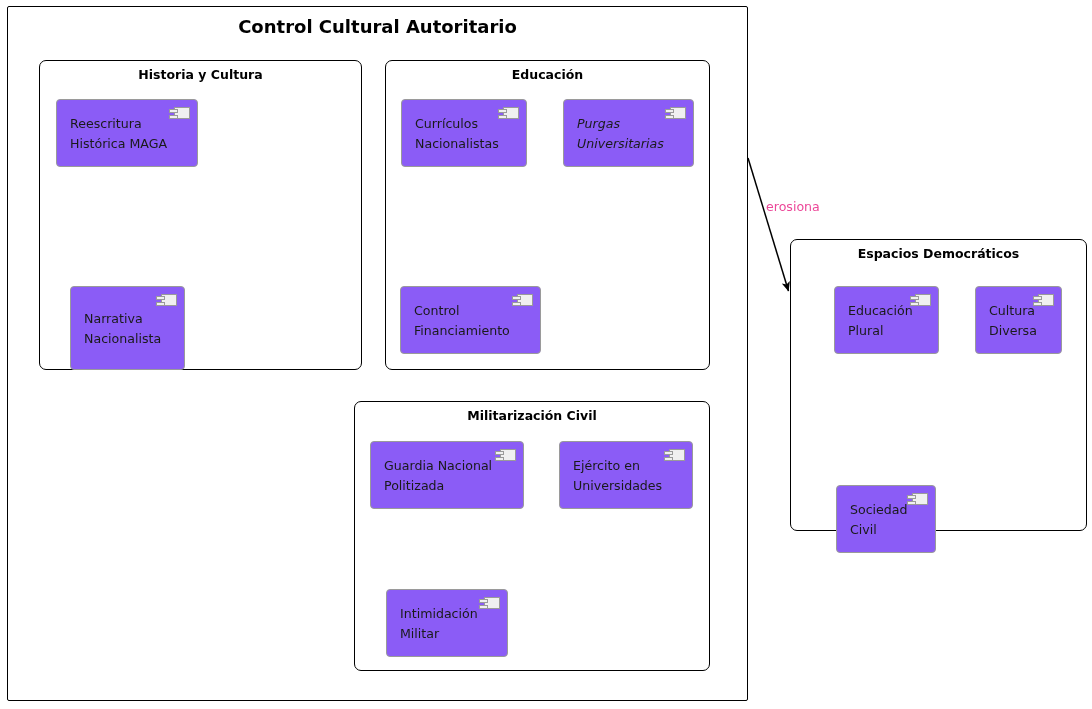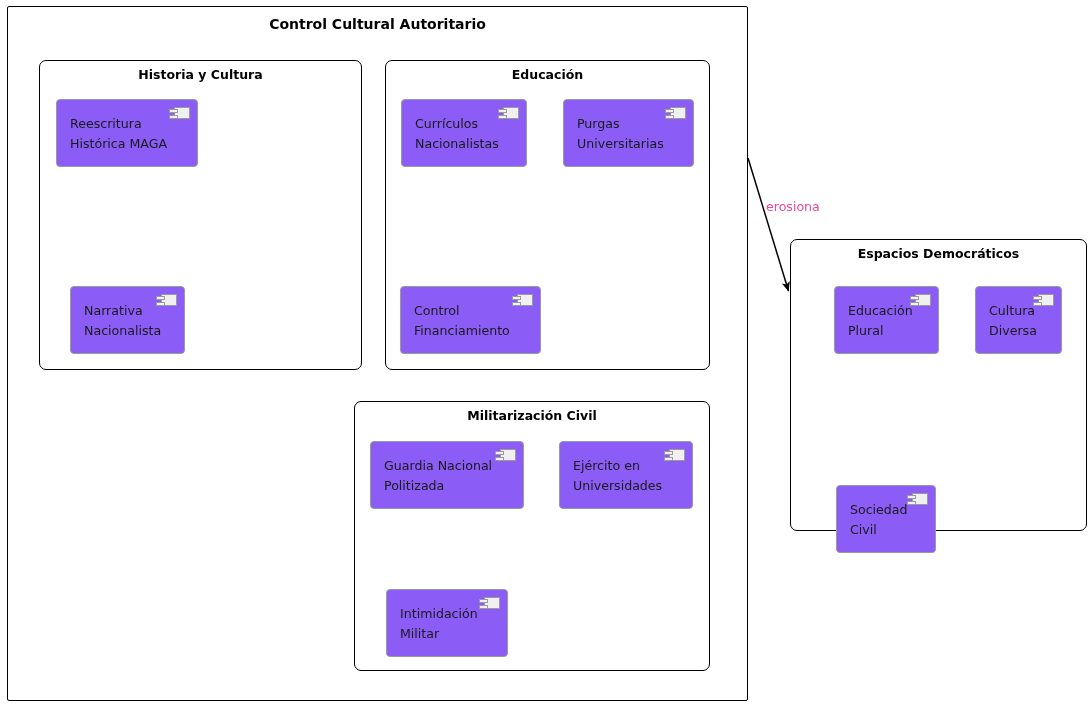--- a/index.html
+++ b/index.html
@@ -28,21 +28,21 @@
 
   .pkg-title {
     position: absolute;
     left: 0;
     right: 0;
     text-align: center;
     font-weight: bold;
     color: #000000;
     white-space: nowrap;
   }
-  .outer > .pkg-title { top: 9px;  font-size: 14px; }
+  .outer > .pkg-title { top: 9px;  font-size: 18px; }
   .grp   > .pkg-title { top: 6px;  font-size: 12.5px; }
 
   
   .component {
     position: absolute;
     box-sizing: border-box;
     background: #8b5cf6;
     border: 1px solid #9a9a9a;
     border-radius: 4px;
   }
@@ -119,21 +119,21 @@
     <span class="comp-icon">
       <span class="body"></span>
         <span class="tab t1"></span>
         <span class="tab t2"></span>
     </span>
     <span class="component-label">Reescritura
 Histórica MAGA</span>
   </div>
 
 
-  <div class="component" style="left:70px; top:286px; width:115px; height:68px;">
+  <div class="component" style="left:70px; top:286px; width:115px; height:84px;">
     <span class="comp-icon">
       <span class="body"></span>
         <span class="tab t1"></span>
         <span class="tab t2"></span>
     </span>
     <span class="component-label">Narrativa
 Nacionalista</span>
   </div>
 
   <div class="pkg grp rounded" style="left:385px; top:60px; width:325px; height:310px;">
@@ -143,21 +143,21 @@
   <div class="component" style="left:401px; top:99px; width:126px; height:68px;">
     <span class="comp-icon">
       <span class="body"></span>
         <span class="tab t1"></span>
         <span class="tab t2"></span>
     </span>
     <span class="component-label">Currículos
 Nacionalistas</span>
   </div>
 
-  <div class="component" style="left:563px; top:99px; width:131px; height:68px;">
+  <div class="component" style="left:563px; top:99px; width:131px; height:68px;font-style:italic;">
     <span class="comp-icon">
       <span class="body"></span>
         <span class="tab t1"></span>
         <span class="tab t2"></span>
     </span>
     <span class="component-label">Purgas
 Universitarias</span>
   </div>
 
   <div class="component" style="left:400px; top:286px; width:141px; height:68px;">

